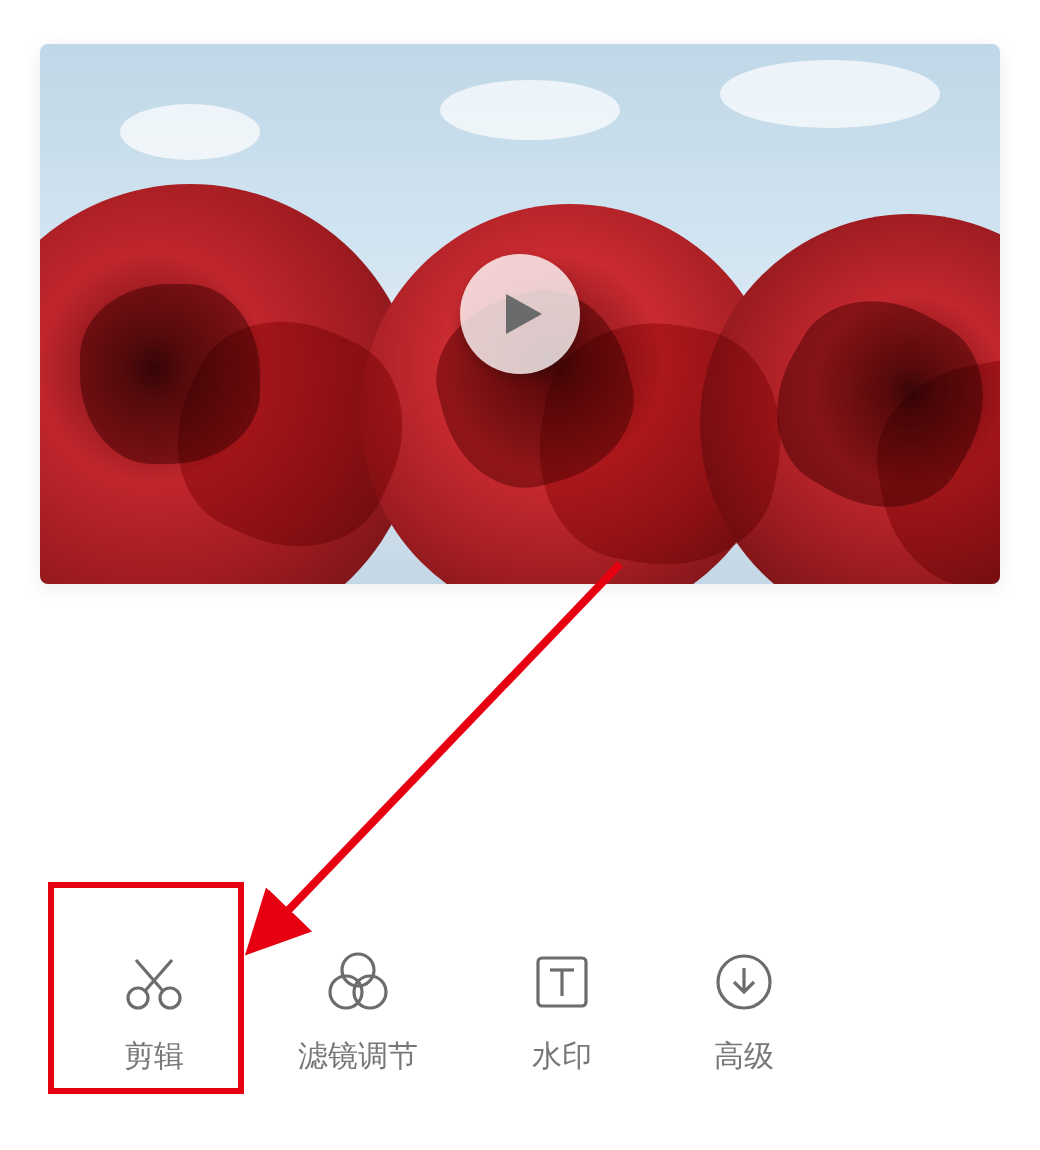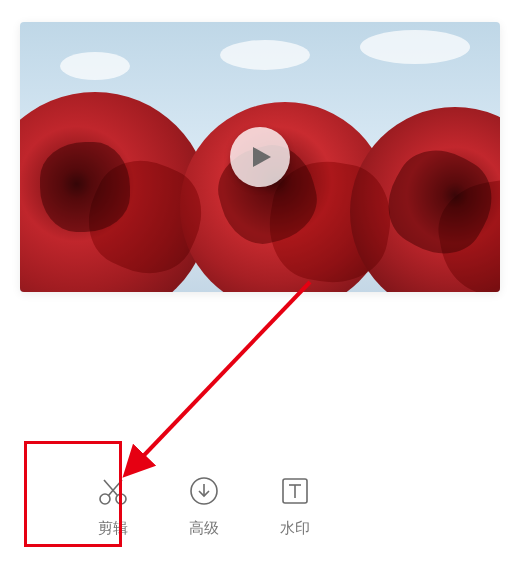--- a/index.html
+++ b/index.html
@@ -11,21 +11,21 @@
   .roses{position:absolute;left:0;right:0;bottom:0;height:55%;}
   .rose{position:absolute;border-radius:50%;}
   .rose.r1{left:-40px;bottom:-30px;width:230px;height:230px;background:radial-gradient(circle at 42% 40%,#4e0b0e 0%,#7c1216 8%,#c0262c 30%,#a11c21 55%,#7a1418 80%,#54090c 100%);}
   .rose.r2{left:160px;bottom:-20px;width:210px;height:210px;background:radial-gradient(circle at 46% 38%,#5e0e11 0%,#8a151a 9%,#c92b30 32%,#a71f24 58%,#7c1418 82%,#560a0d 100%);}
   .rose.r3{left:330px;bottom:-25px;width:210px;height:210px;background:radial-gradient(circle at 50% 42%,#540c0f 0%,#811317 8%,#c2272d 30%,#9f1d22 55%,#781317 80%,#500a0d 100%);}
   .petal{position:absolute;border-radius:50% 40% 50% 40%/40% 50% 40% 50%;opacity:.55;mix-blend-mode:multiply;}
   
   .play-btn{position:absolute;left:50%;top:50%;width:60px;height:60px;transform:translate(-50%,-50%);border-radius:50%;background:rgba(255,255,255,.78);display:flex;align-items:center;justify-content:center;box-shadow:0 2px 6px rgba(0,0,0,.2);}
   .play-btn svg{transform:translateX(2px);}
   
-  .toolbar{position:absolute;left:0;right:0;bottom:10px;height:120px;display:flex;align-items:center;margin-left:36px;}
+  .toolbar{position:absolute;left:0;right:0;bottom:10px;height:120px;display:flex;align-items:center;}
   .tool-item{flex:0 0 102px;display:flex;flex-direction:column;align-items:center;gap:10px;color:#767676;}
   .tool-item .icon-w{width:36px;height:36px;display:flex;align-items:center;justify-content:center;}
   .tool-item svg{stroke:#6c6c6c;fill:none;}
   .tool-label{font-size:15px;color:#777;}
   
   .highlight-box{position:absolute;left:24px;bottom:28px;width:92px;height:100px;border:3px solid #e60012;pointer-events:none;}
   
   .arrow-layer{position:absolute;inset:0;pointer-events:none;}
 </style>
 </head>
@@ -63,42 +63,52 @@
         <svg width="34" height="34" viewBox="0 0 34 34" stroke-width="1.6">
           <circle cx="9" cy="25" r="5"></circle>
             <circle cx="25" cy="25" r="5"></circle>
           <line x1="12.5" y1="21.5" x2="26" y2="6"></line>
             <line x1="21.5" y1="21.5" x2="8" y2="6"></line>
         </svg>
       </div>
       <div class="tool-label">剪辑</div>
     </div>
 
+    <div class="tool-item">
+      <div class="icon-w">
+        <svg width="34" height="34" viewBox="0 0 34 34" stroke-width="1.6">
+          <circle cx="17" cy="11" r="8"></circle>
+            <circle cx="11" cy="22" r="8"></circle>
+            <circle cx="23" cy="22" r="8"></circle>
+        </svg>
+      </div>
+      <div class="tool-label">滤镜调节</div>
+    </div>
 
+
+    <div class="tool-item">
+      <div class="icon-w">
+        <svg width="34" height="34" viewBox="0 0 34 34" stroke-width="1.6">
+          <rect x="5" y="5" width="24" height="24" rx="2"></rect>
+          <line x1="11" y1="11" x2="23" y2="11"></line>
+            <line x1="17" y1="11" x2="17" y2="24"></line>
+        </svg>
+      </div>
+      <div class="tool-label">水印</div>
+    </div>
 
     <div class="tool-item" style="flex:0 0 80px">
       <div class="icon-w">
         <svg width="34" height="34" viewBox="0 0 34 34" stroke-width="1.6">
           <circle cx="17" cy="17" r="13"></circle>
           <line x1="17" y1="10" x2="17" y2="22"></line>
             <polyline points="12,17 17,22 22,17"></polyline>
         </svg>
       </div>
       <div class="tool-label">高级</div>
-    </div>
-
-    <div class="tool-item">
-      <div class="icon-w">
-        <svg width="34" height="34" viewBox="0 0 34 34" stroke-width="1.6">
-          <rect x="5" y="5" width="24" height="24" rx="2"></rect>
-          <line x1="11" y1="11" x2="23" y2="11"></line>
-            <line x1="17" y1="11" x2="17" y2="24"></line>
-        </svg>
-      </div>
-      <div class="tool-label">水印</div>
     </div>
   </div>
 
   <div class="highlight-box"></div>
 
   <svg class="arrow-layer" width="520" height="575">
     <defs>
       <marker id="arrhead" markerWidth="8" markerHeight="8" refX="6" refY="4" orient="auto">
         <path d="M0,0 L8,4 L0,8 Z" fill="#e60012"></path>
       </marker>

